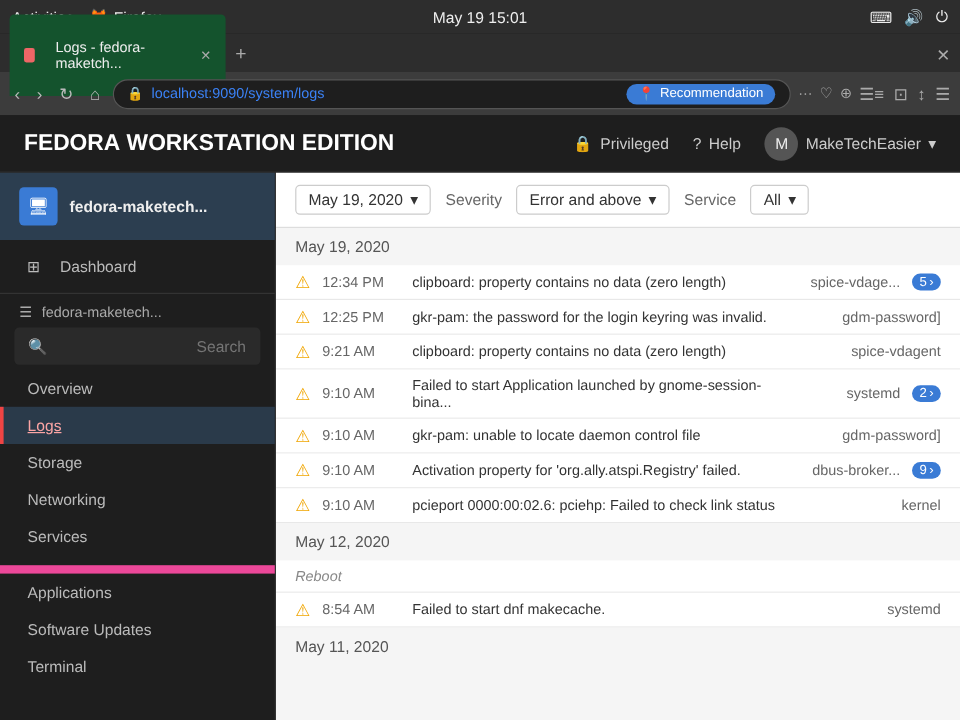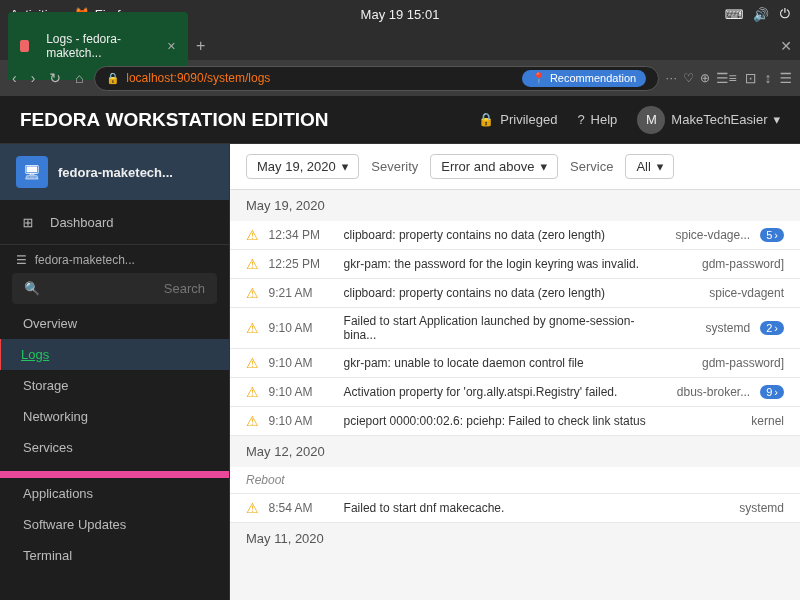--- a/index.html
+++ b/index.html
@@ -63,21 +63,21 @@
       border: 1px solid #555;
       border-radius: 20px;
       padding: 3px 12px;
       color: #eee;
       font-size: 12px;
       display: flex;
       align-items: center;
       gap: 6px;
     }
     .url-lock { color: #888; font-size: 11px; }
-    .url-text { color: #f97316; flex: 1; }
+    .url-text { color: #3b82f6; flex: 1; }
     .recommendation-badge {
       background: #3a7bd5;
       color: white;
       padding: 2px 10px;
       border-radius: 12px;
       font-size: 11px;
       display: flex;
       align-items: center;
       gap: 4px;
     }
@@ -184,22 +184,22 @@
 
     .nav-item {
       padding: 8px 20px;
       color: #bbb;
       cursor: pointer;
       font-size: 13px;
       border-left: 3px solid transparent;
     }
     .nav-item.active {
       background: #2a3a4a;
-      color: #22c55e;
-      border-left: 1px solid #ef4444;
+      color: #fca5a5;
+      border-left: 3px solid #ef4444;
       text-decoration: underline;
     }
 
     .sidebar-sub-section { margin-top: 8px; border-top: 7px solid #ec4899; }
 
     
     .content {
       flex: 1;
       background: #f5f5f5;
       display: flex;

